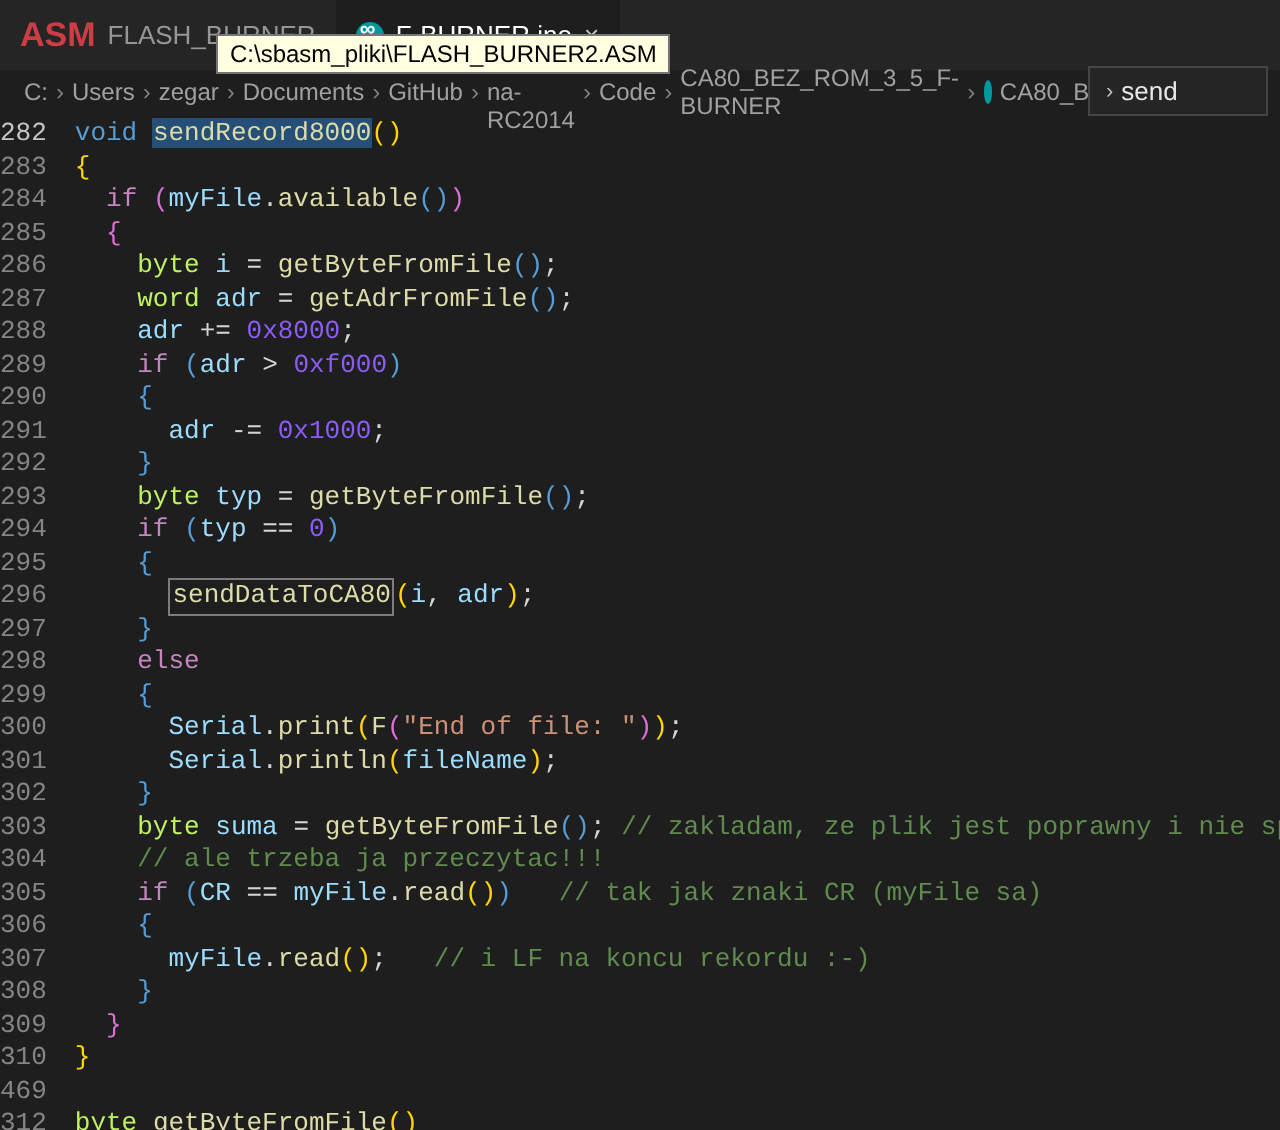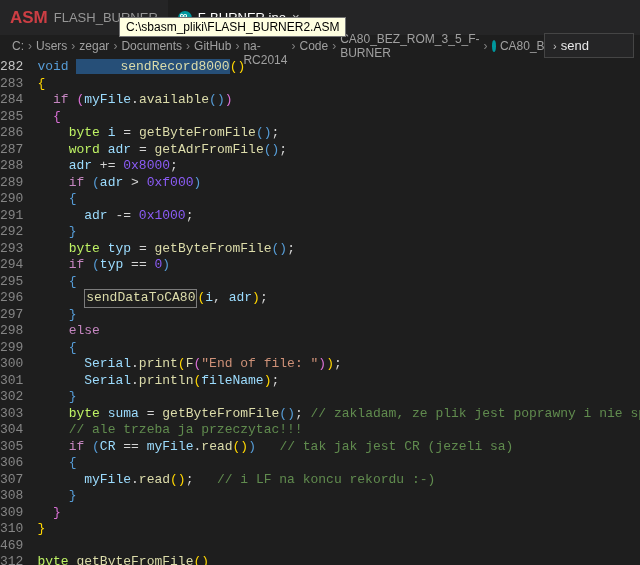--- a/index.html
+++ b/index.html
@@ -46,21 +46,21 @@
     content: "∞";
     position: absolute;
     top: -2px; left: 2px;
     color: #fff;
     font-size: 11px;
     font-weight: bold;
   }
   .tab-close { color: #c5c5c5; cursor: pointer; }
   .tooltip {
     position: absolute;
-    top: 17px; left: 119px;
+    top: 17px; left: 108px;
     background: #ffffe1;
     color: #000;
     border: 1px solid #767676;
     padding: 2px 6px;
     font-family: 'Segoe UI', sans-serif;
     font-size: 12px;
     z-index: 10;
   }
   .breadcrumb {
     display: flex;
@@ -126,21 +126,21 @@
   .ctrl { color: #c586c0; }
   .fn { color: #dcdcaa; }
   .var { color: #9cdcfe; }
   .cls { color: #bef264; }
   .num { color: #8b5cf6; }
   .str { color: #ce9178; }
   .cmt { color: #608b4e; }
   .op { color: #d4d4d4; }
   .brace { color: #ffd602; }
   .brace2 { color: #da70d6; }
-  .sel { background: #264f78; padding-left: 44px; }
+  .sel { background: #264f78; }
   .box { border: 1px solid #7c7c7c; padding: 0 1px; margin: -1px 0; display: inline-block;}
 </style>
 </head>
 <body>
 
 <div class="tabbar">
   <div class="tab">
     <span class="asm-icon">ASM</span>
     <span>FLASH_BURNER</span>
   </div>
@@ -227,21 +227,21 @@
     <span class="kw">{</span>
       <span class="fn box">sendDataToCA80</span><span class="brace">(</span><span class="var">i</span>, <span class="var">adr</span><span class="brace">)</span>;
     <span class="kw">}</span>
     <span class="ctrl">else</span>
     <span class="kw">{</span>
       <span class="var">Serial</span>.<span class="fn">print</span><span class="brace">(</span><span class="fn">F</span><span class="brace2">(</span><span class="str">"End of file: "</span><span class="brace2">)</span><span class="brace">)</span>;
       <span class="var">Serial</span>.<span class="fn">println</span><span class="brace">(</span><span class="var">fileName</span><span class="brace">)</span>;
     <span class="kw">}</span>
     <span class="cls">byte</span> <span class="var">suma</span> <span class="op">=</span> <span class="fn">getByteFromFile</span><span class="kw">()</span>; <span class="cmt">// zakladam, ze plik jest poprawny i nie sprawdzam sumy</span>
     <span class="cmt">// ale trzeba ja przeczytac!!!</span>
-    <span class="ctrl">if</span> <span class="kw">(</span><span class="var">CR</span> <span class="op">==</span> <span class="var">myFile</span>.<span class="fn">read</span><span class="brace">()</span><span class="kw">)</span>   <span class="cmt">// tak jak jest CR (jezeli sa)</span>
+    <span class="ctrl">if</span> <span class="kw">(</span><span class="var">CR</span> <span class="op">==</span> <span class="var">myFile</span>.<span class="fn">read</span><span class="brace">()</span><span class="kw">)</span>   <span class="cmt">// tak jak znaki CR (myFile sa)</span>
     <span class="kw">{</span>
       <span class="var">myFile</span>.<span class="fn">read</span><span class="brace">()</span>;   <span class="cmt">// i LF na koncu rekordu :-)</span>
     <span class="kw">}</span>
   <span class="brace2">}</span>
 <span class="brace">}</span>
 
 <span class="cls">byte</span> <span class="fn">getByteFromFile</span><span class="brace">()</span>
 
    , ;</div>
 </div>

